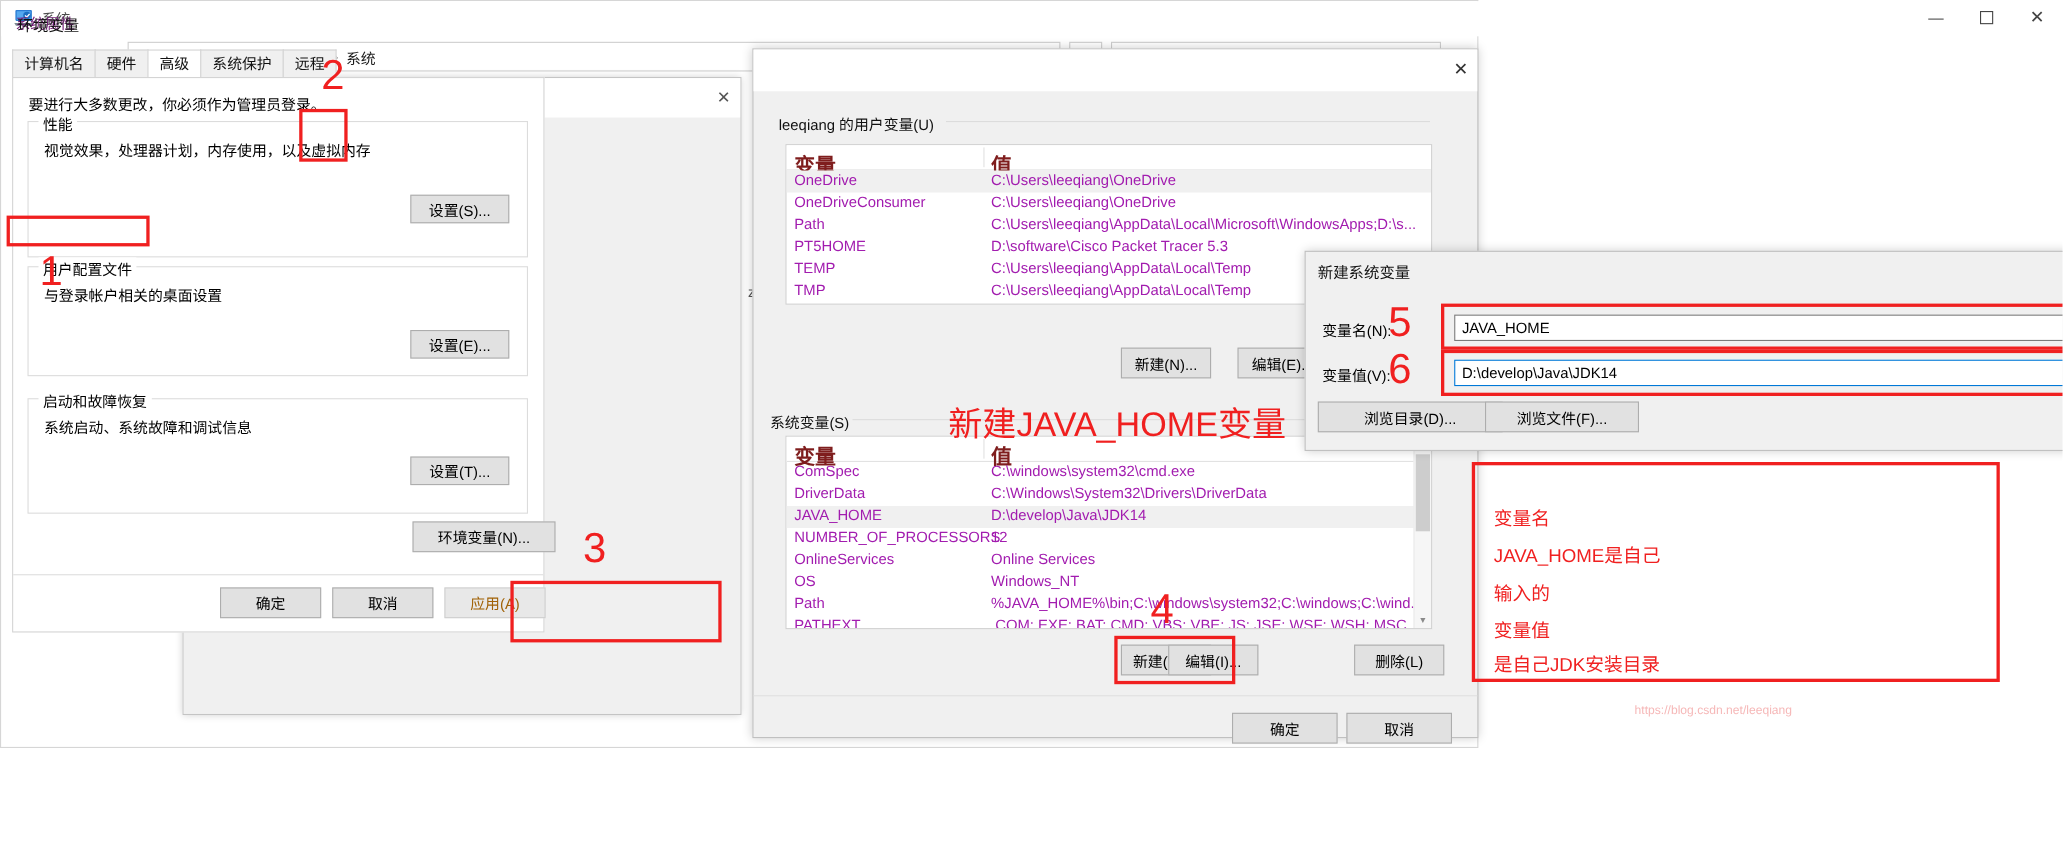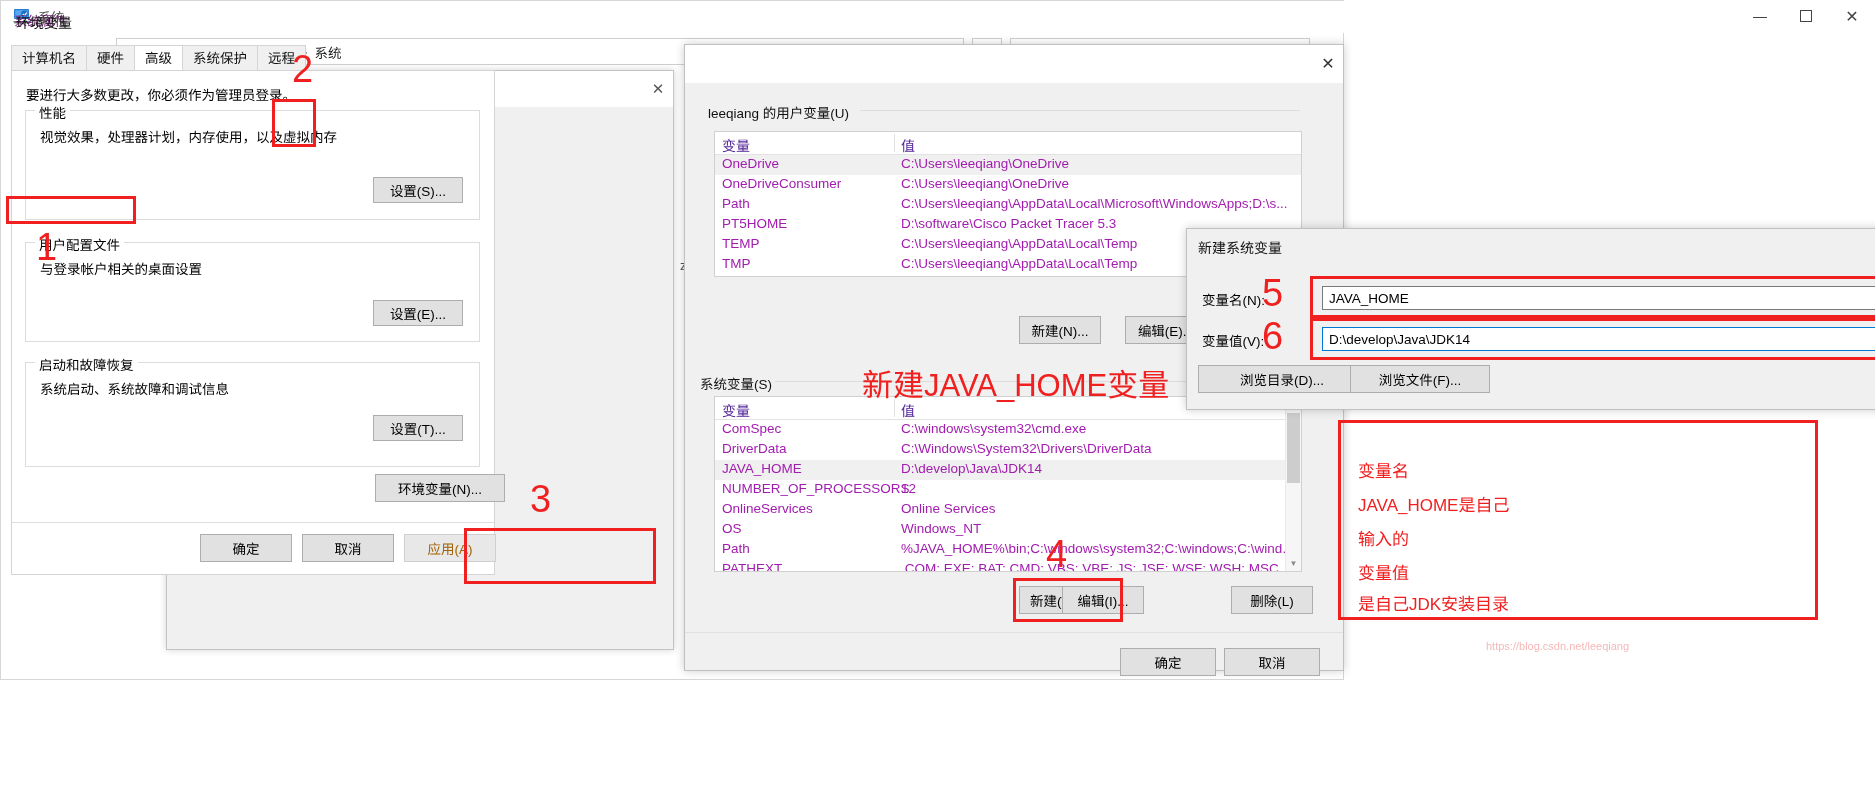--- a/index.html
+++ b/index.html
@@ -60,21 +60,21 @@
   
   #sp-tabs{left:11px;top:45px;width:484px;height:26px;}
   .sptab{float:left;height:26px;line-height:25px;padding:0 10px;font-size:13.5px;border:1px solid #d4d4d4;border-bottom:none;background:#f0f0f0;color:#111;box-sizing:border-box;margin-right:-1px;}
   .sptab.active{background:#ffffff;border-color:#d4d4d4;}
   #sp-page{left:11px;top:70px;width:484px;height:505px;background:#ffffff;border:1px solid #d4d4d4;box-sizing:border-box;}
   #sp-note{left:26px;top:84px;font-size:13.5px;}
   .group{border:1px solid #dcdcdc;box-sizing:border-box;position:absolute;}
   .group-title{position:absolute;top:-9px;left:9px;background:#ffffff;padding:0 4px;font-size:13.5px;}
   .group-desc{position:absolute;left:14px;top:15px;font-size:13.5px;}
   .wbtn{background:#e1e1e1;border:1px solid #adadad;box-sizing:border-box;font-size:13.5px;display:flex;align-items:center;justify-content:center;color:#000;}
-  #grp-perf{left:25px;top:110px;width:455px;height:110px;}
+  #grp-perf{left:25px;top:110px;width:455px;height:124px;}
   #btn-perf{left:373px;top:177px;width:90px;height:26px;}
   #grp-prof{left:25px;top:242px;width:455px;height:100px;}
   #btn-prof{left:373px;top:300px;width:90px;height:26px;}
   #grp-start{left:25px;top:362px;width:455px;height:105px;}
   #btn-start{left:373px;top:415px;width:90px;height:26px;}
   #btn-env{left:375px;top:474px;width:130px;height:28px;}
   #sp-footer-sep{left:12px;top:522px;width:482px;height:1px;background:#dedede;}
   #btn-ok{left:200px;top:534px;width:92px;height:28px;}
   #btn-cancel{left:302px;top:534px;width:92px;height:28px;}
   #btn-apply{left:404px;top:534px;width:92px;height:28px;color:#a16207;background:#e8e8e8;border-color:#cfcfcf;}
@@ -88,21 +88,21 @@
   #env-user-label{left:708px;top:102px;}
   #env-sys-label{left:700px;top:373px;}
   .env-grp-line{position:absolute;height:1px;background:#dcdcdc;}
   #env-user-line{left:860px;top:110px;width:440px;}
   #env-sys-line{left:775px;top:381px;width:525px;}
 
   .lv{position:absolute;background:#ffffff;border:1px solid #d0d0d0;box-sizing:border-box;overflow:hidden;}
   #lv-user{left:714px;top:131px;width:588px;height:146px;}
   #lv-sys{left:714px;top:396px;width:588px;height:176px;}
   .lv-head{height:22px;background:#ffffff;border-bottom:1px solid #e2e2e2;position:relative;}
-  .lv-head .hcell{position:absolute;top:3px;font-size:14px;color:#4c1d95;}
+  .lv-head .hcell{position:absolute;top:3px;font-size:19px;color:#7f1d1d;font-weight:bold;}
   .hcell.c1{left:7px;}
   .hcell.c2{left:186px;}
   .hdiv{position:absolute;left:179px;top:2px;width:1px;height:18px;background:#e2e2e2;}
   .lv-row{height:20px;position:relative;font-size:13.5px;color:#a21caf;white-space:nowrap;}
   .lv-row.sel{background:#f0f0f0;}
   .lv-row .cell1{position:absolute;left:7px;top:1px;}
   .lv-row .cell2{position:absolute;left:186px;top:1px;}
   .lv-sb{position:absolute;right:0;top:0;width:15px;bottom:0;background:#f6f6f6;border-left:1px solid #eaeaea;}
   .sb-arrow{position:absolute;left:0;width:15px;height:15px;color:#8a8a8a;font-size:8px;display:flex;align-items:center;justify-content:center;}
   .sb-thumb{position:absolute;left:1px;width:13px;background:#cdcdcd;}

